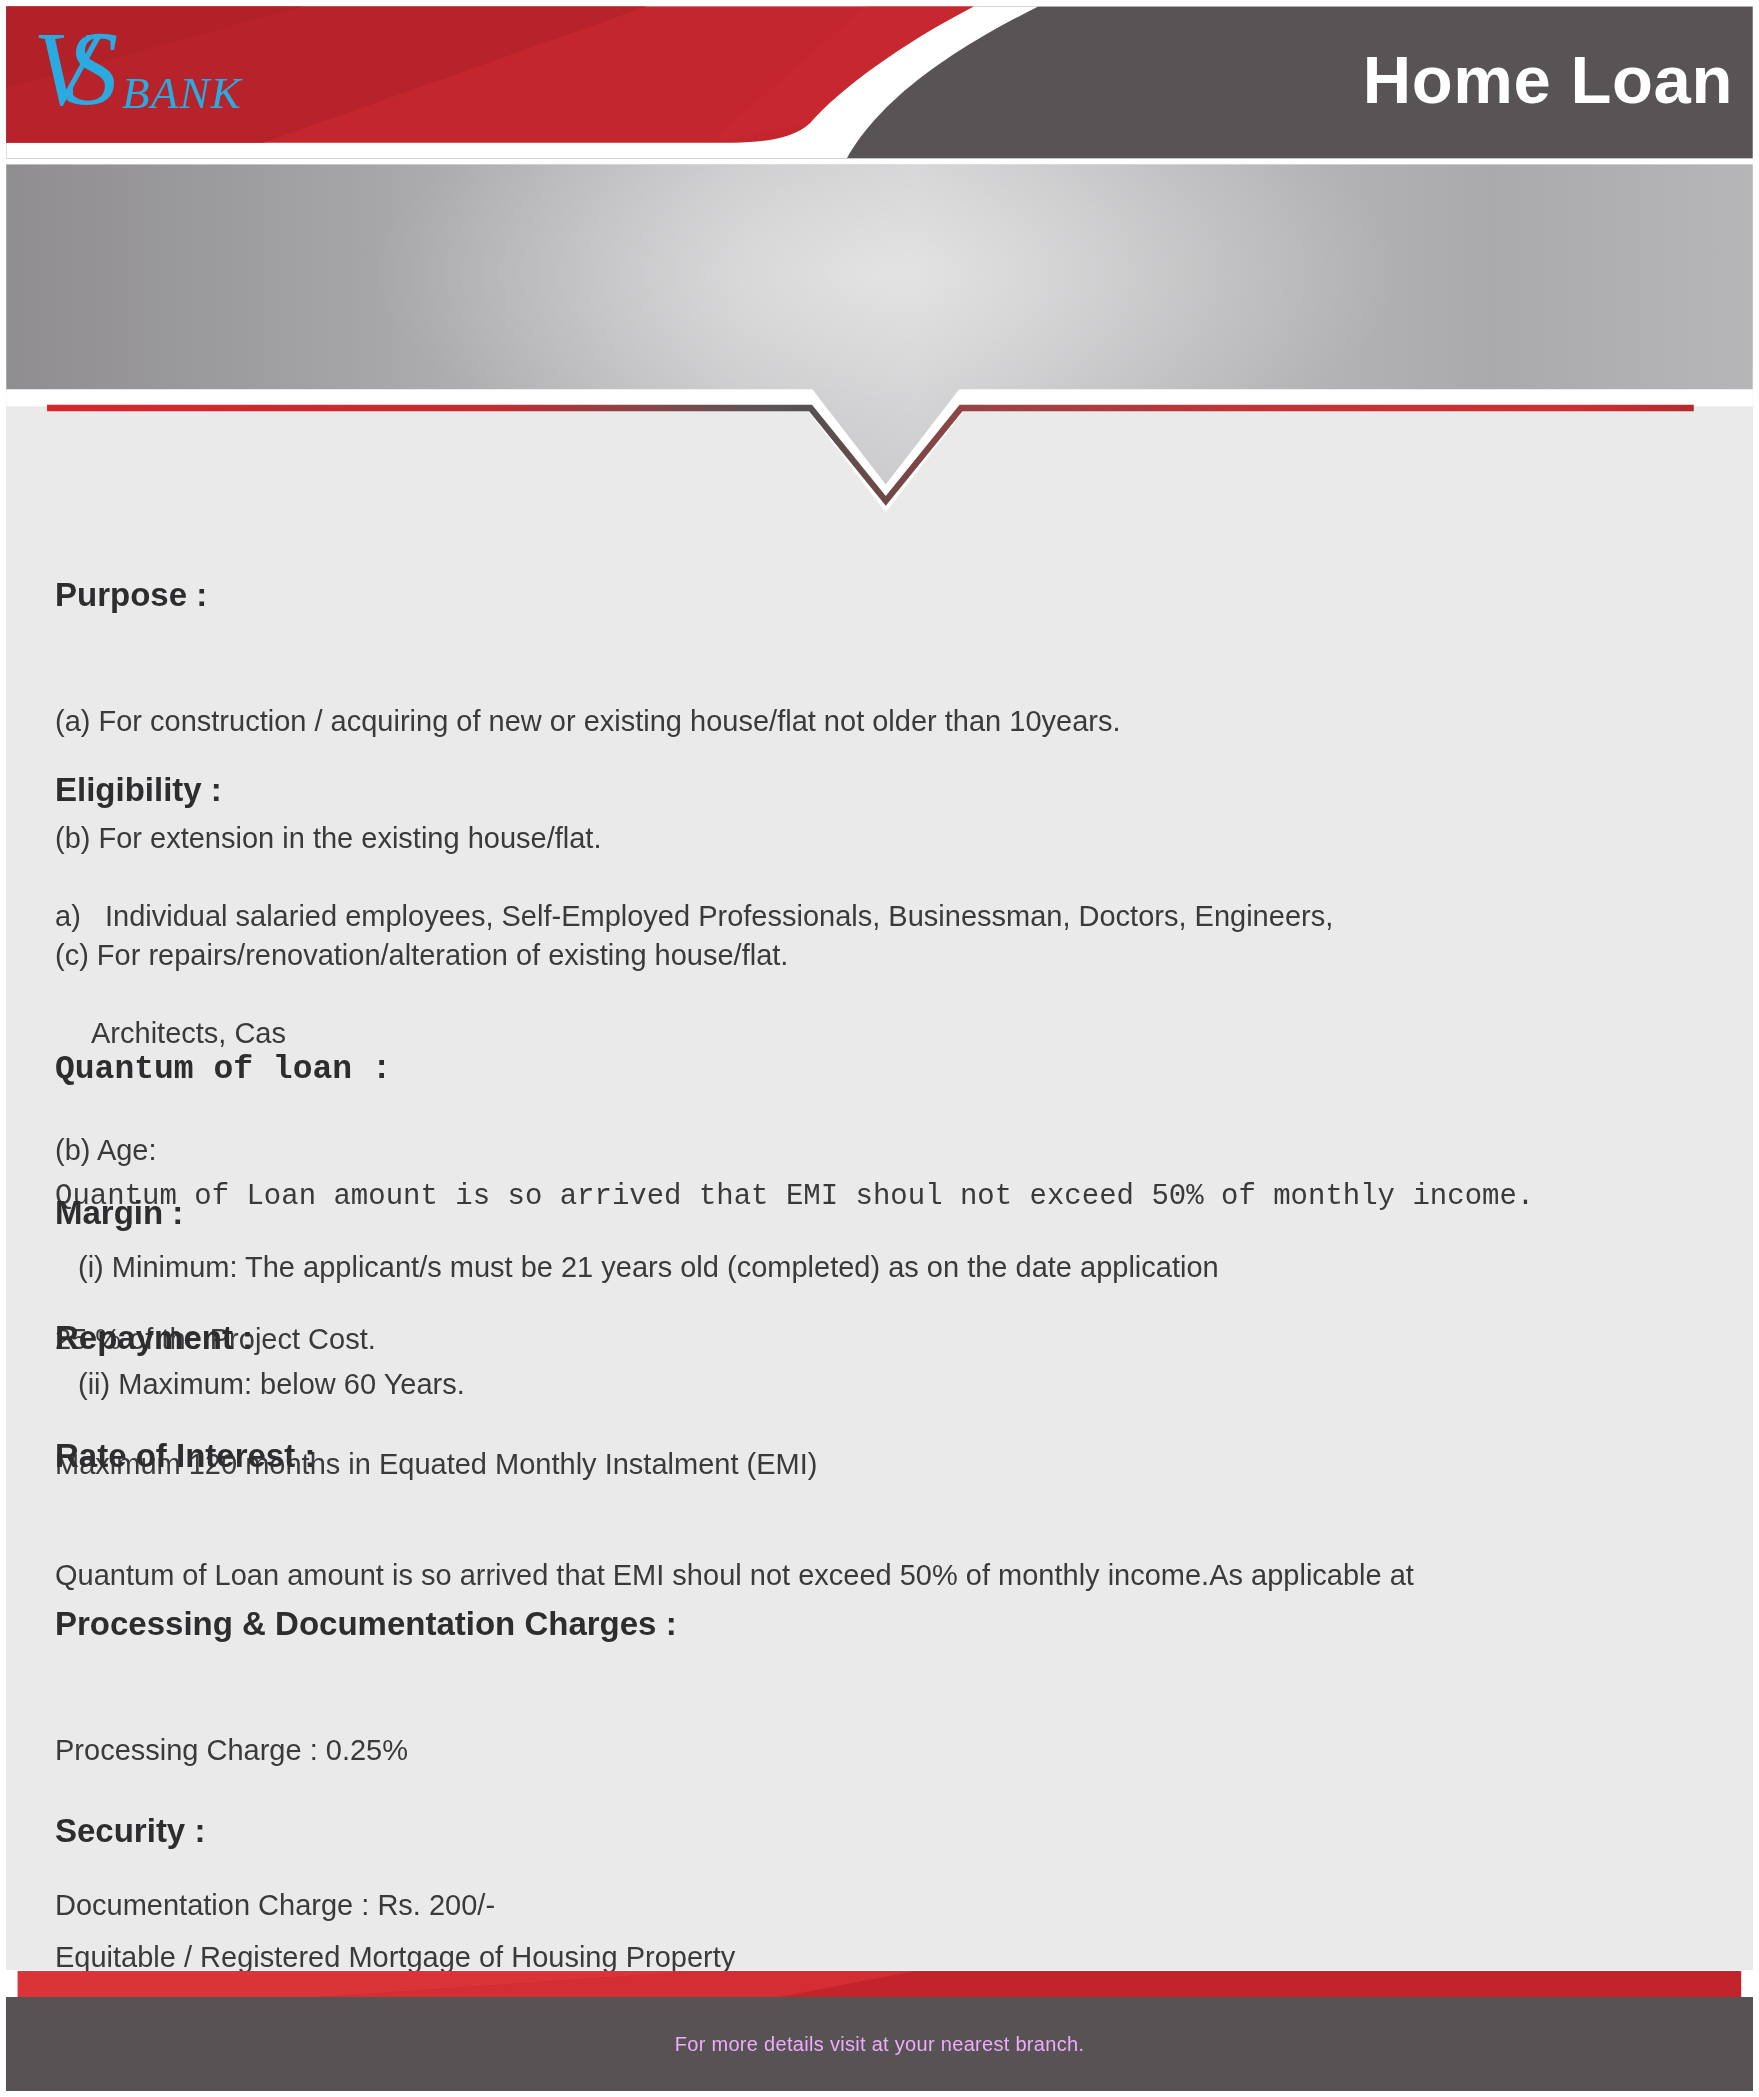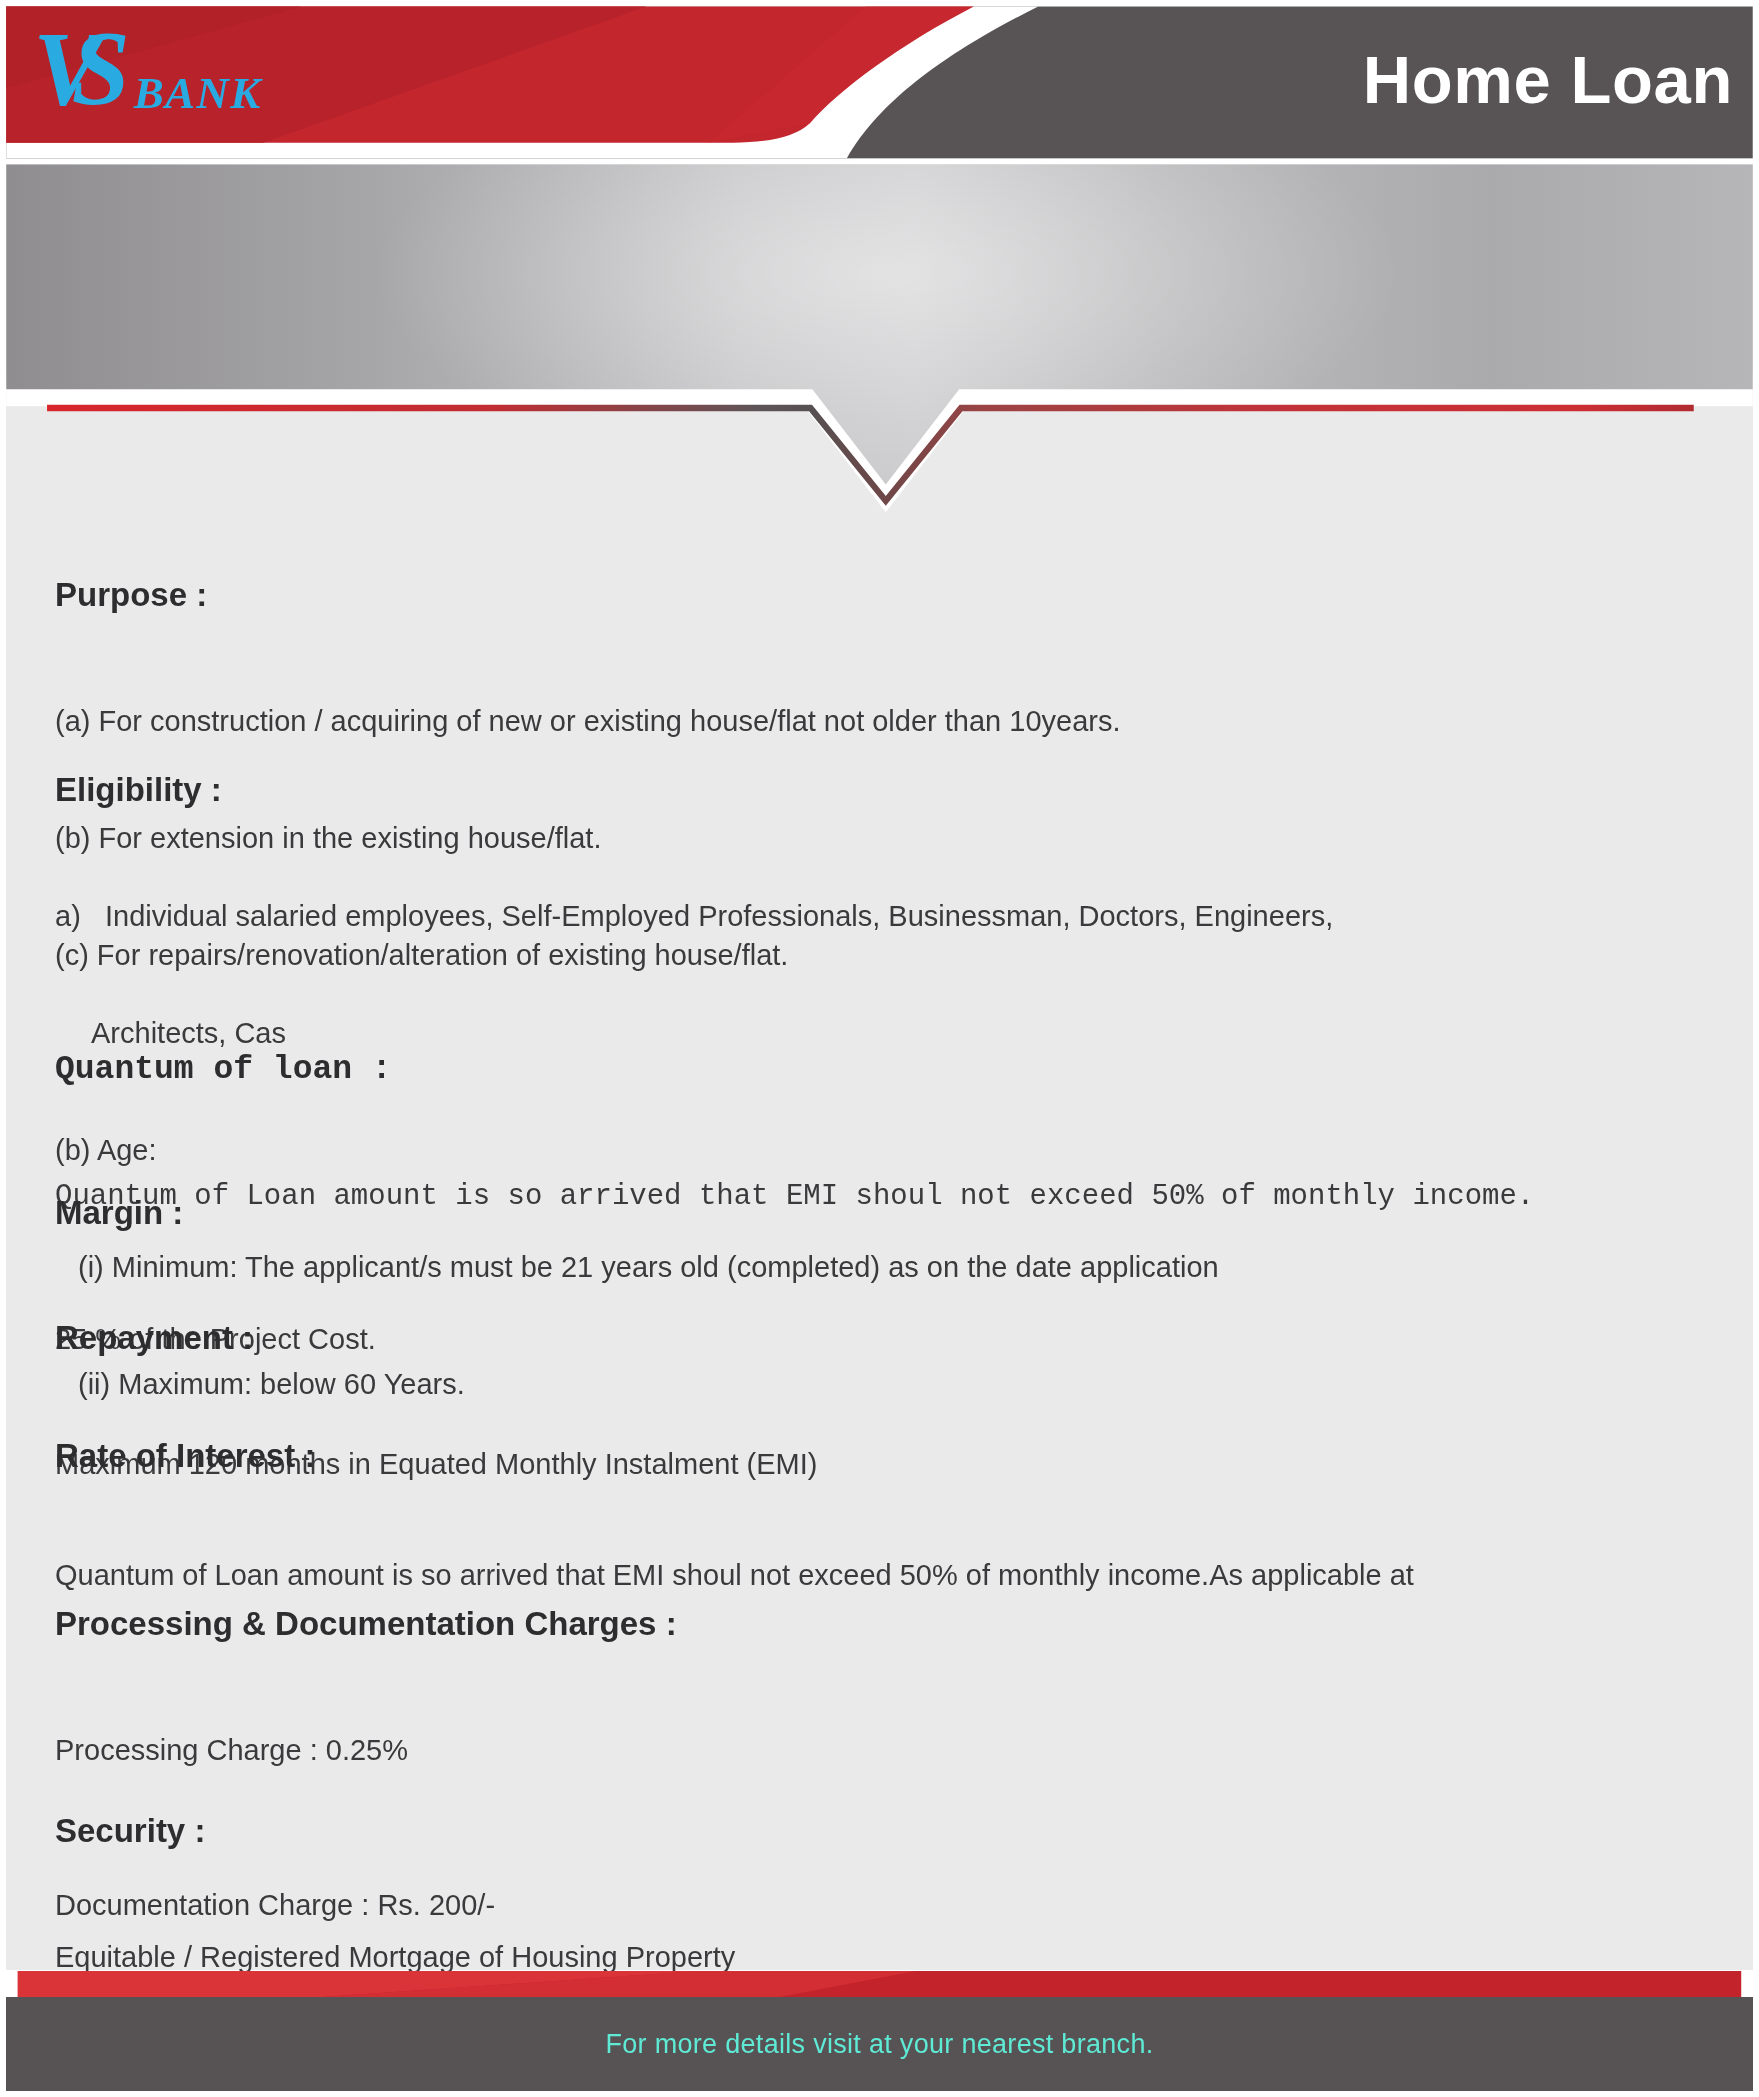--- a/index.html
+++ b/index.html
@@ -25,21 +25,21 @@
   }
   .header-graphic{top:0;}
   .footer-graphic{top:1971px;}
 
   
   .logo{
     position:absolute; left:33px; top:25px;
     display:flex; align-items:flex-end;
     color:#29abe2;
     font-family:"Liberation Serif","DejaVu Serif",serif;
-    font-style:italic; font-weight:bold;
+    font-style:italic; font-weight:normal;
     white-space:nowrap;
   }
   .logo-vs{
     font-size:105px; line-height:87px;
     letter-spacing:-0.30em;
     padding-right:0.30em;
   }
   .logo-bank{
     font-size:45px; line-height:38px;
     margin-left:3.8px;
@@ -85,22 +85,22 @@
   .sec-security{top:1811px;}
 
   
   .footer-dark{
     position:absolute; left:6.3px; right:6.3px;
     top:1997px; height:94px;
     background:#575355;
     display:flex; align-items:center; justify-content:center;
   }
   .footer-note{
-    color:#5eead4;
-    font-size:27px; line-height:33px;
+    color:#f0abfc;
+    font-size:20px; line-height:33px;
     letter-spacing:0.3px;
   }
 </style>
 </head>
 <body>
 
 <div class="page">
 
   <div class="content-bg"></div>
 

